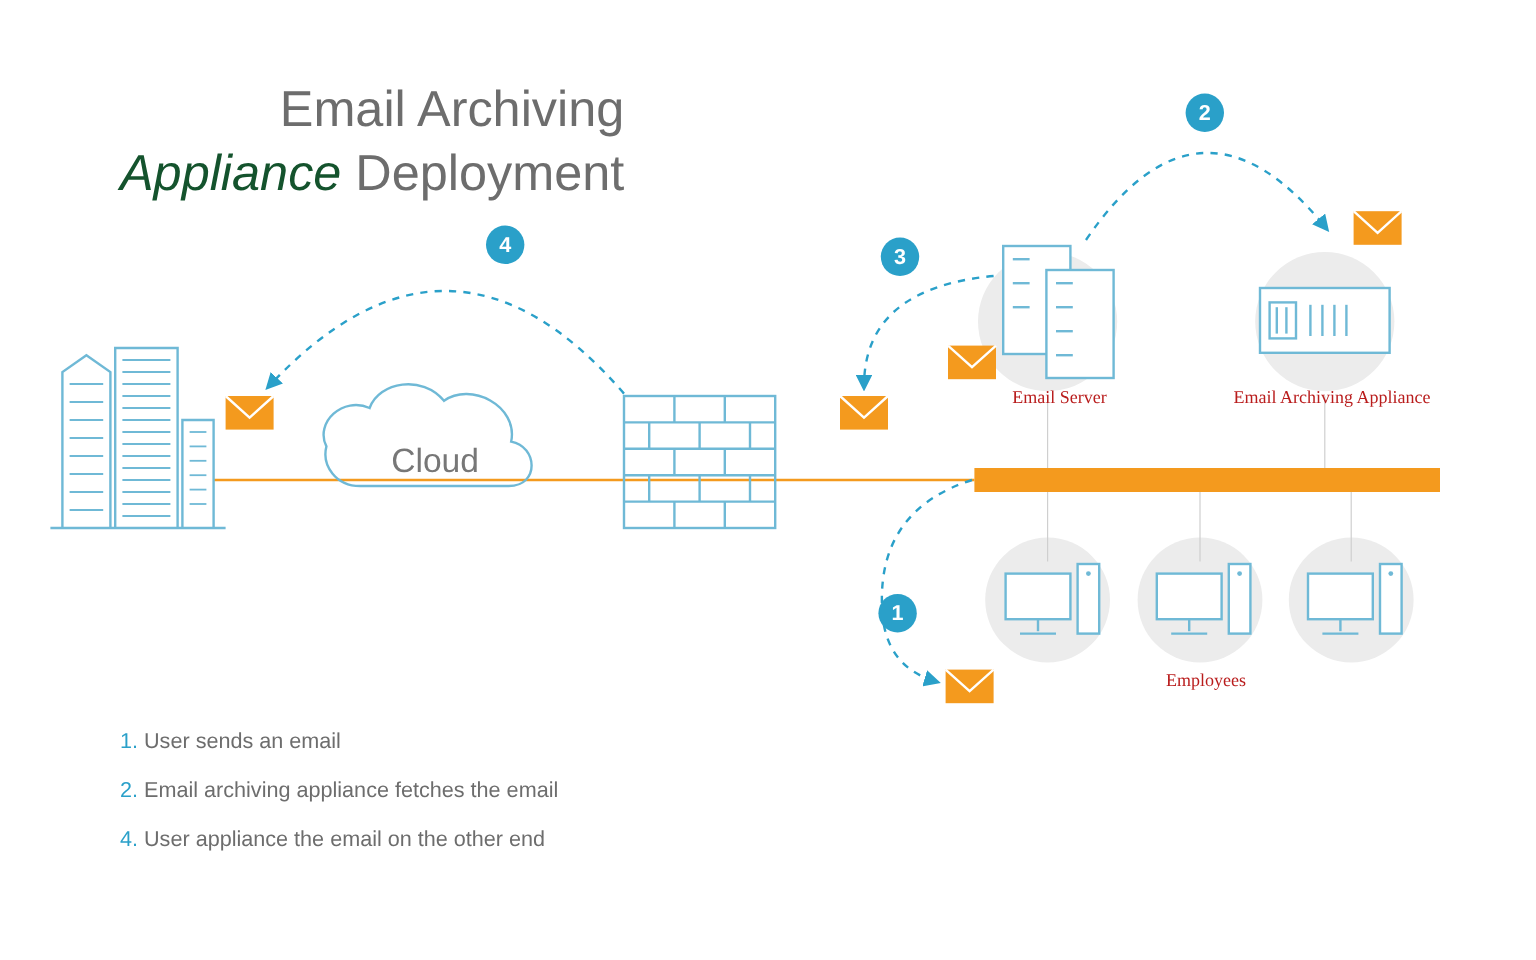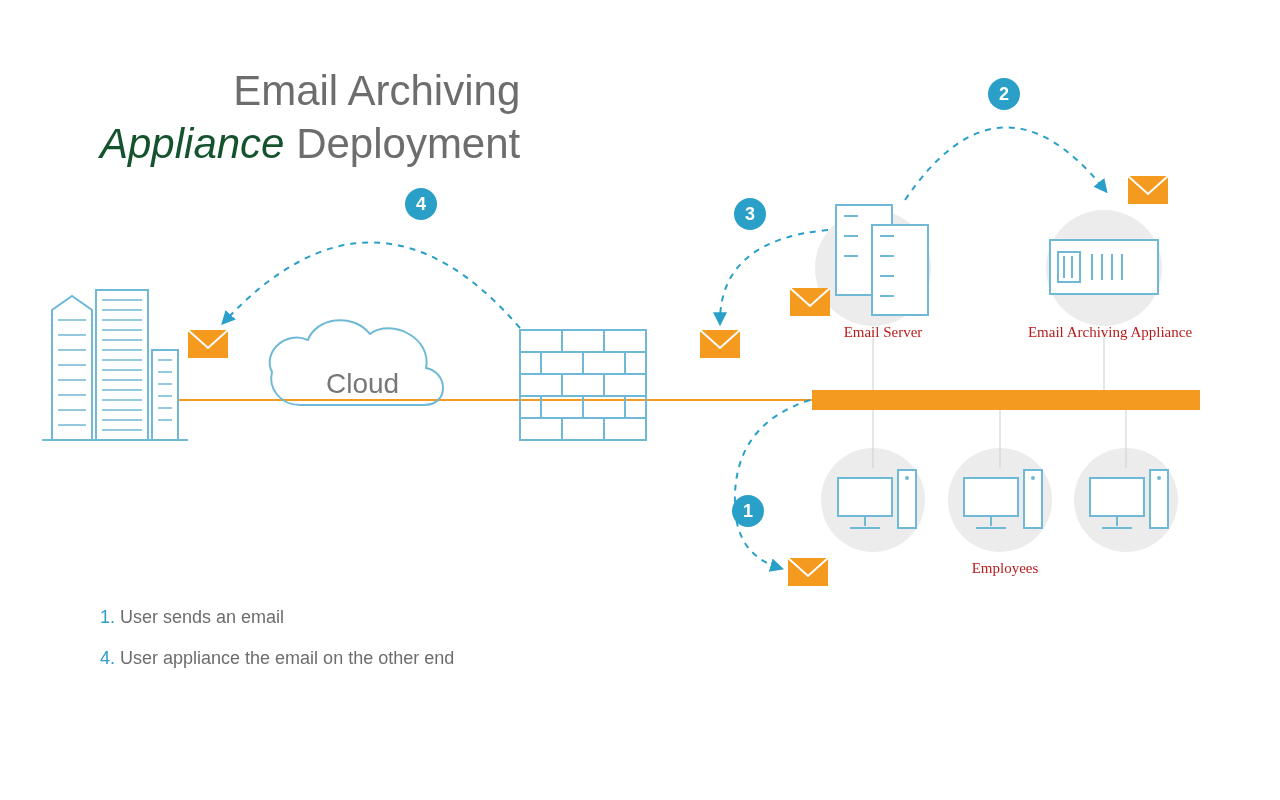--- a/index.html
+++ b/index.html
@@ -280,16 +280,17 @@
     </div>
 
   <div class="cloud-text" style="left:326px; top:368px;">Cloud</div>
 
   <div class="label" style="left:838px; top:324px; width:90px;">Email Server</div>
   <div class="label" style="left:1020px; top:324px; width:180px;">Email Archiving Appliance</div>
   <div class="label" style="left:960px; top:560px; width:90px;">Employees</div>
 
   <div class="legend">
     <div class="legend-item"><span class="num">1.</span><span> User sends an email</span></div>
+    <div class="legend-item"><span class="num">2.</span><span> Email archiving appliance fetches the email</span></div>
     <div class="legend-item"><span class="num">4.</span><span> User appliance the email on the other end</span></div>
   </div>
 
 </div>
 
 </body></html>

